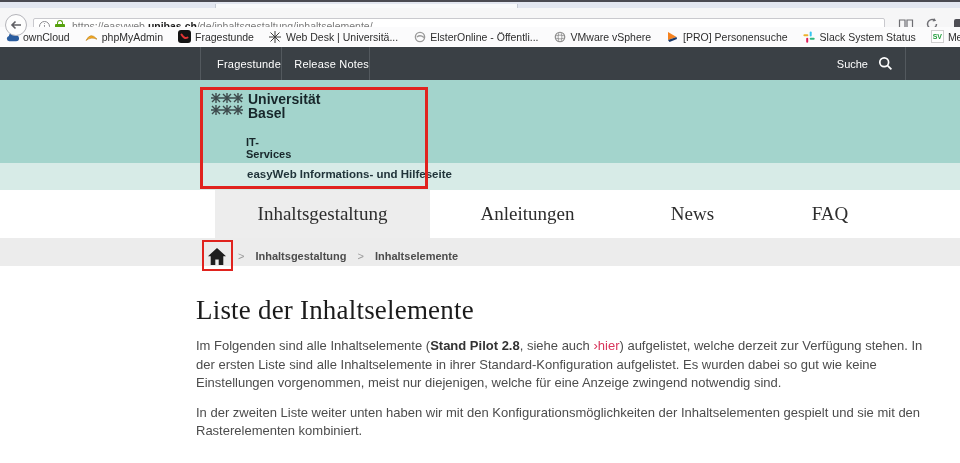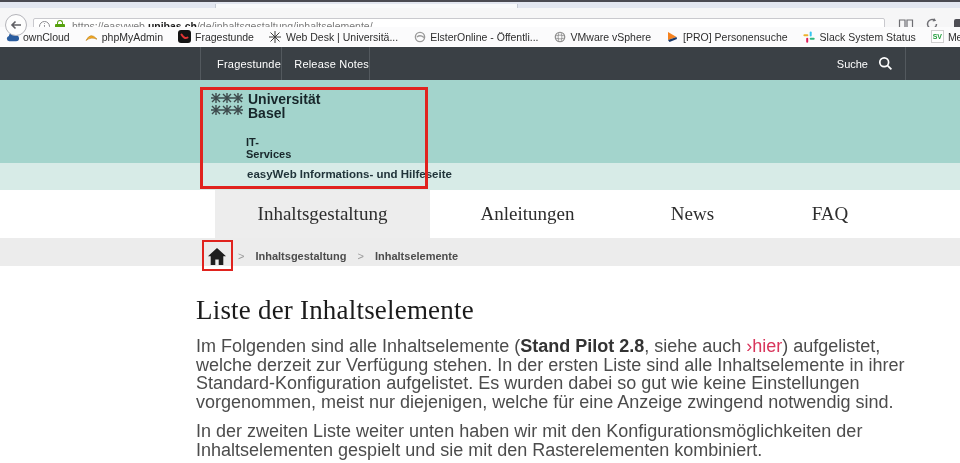--- a/index.html
+++ b/index.html
@@ -50,21 +50,21 @@
   #tabsrow { left:0; top:190px; width:960px; height:48px; background:#fff; font-family:"Liberation Serif",serif; }
   .tab { position:absolute; top:0; height:48px; line-height:48px; text-align:center; font-size:19px; color:#2d2d2d; cursor:pointer; }
   .tab.active { background:#ededed; }
 
   #breadcrumb { left:0; top:238px; width:960px; height:36px; background:#ececec; display:flex; align-items:center;
     padding-left:207px; gap:11px; font-size:11px; font-weight:bold; color:#4c4c4c; }
   #breadcrumb .sep { color:#9a9a9a; font-weight:normal; }
 
   #content { left:0; top:266px; width:960px; height:189px; background:#fff; padding:29px 0 0 196px; }
   #content h1 { font-family:"Liberation Serif",serif; font-size:27px; font-weight:500; color:#1b1b1b; letter-spacing:.2px; }
-  #content p { width:742px; font-size:18px; line-height:18.5px; color:#4c4c4c; margin-top:11px; }
+  #content p { width:742px; font-size:13px; line-height:18.5px; color:#4c4c4c; margin-top:11px; }
   #content p.second { }
   #content b { color:#333; }
   #content .redlink { color:#d8355b; text-decoration:none; }
 
   
   .annot { border:3px solid #e0231e; background:transparent; z-index:9; }
   #annot-logo { left:200px; top:87px; width:228px; height:102px; }
   #annot-home { left:202px; top:240px; width:31px; height:31px; border-width:2px; }
 
   svg { display:block; }

